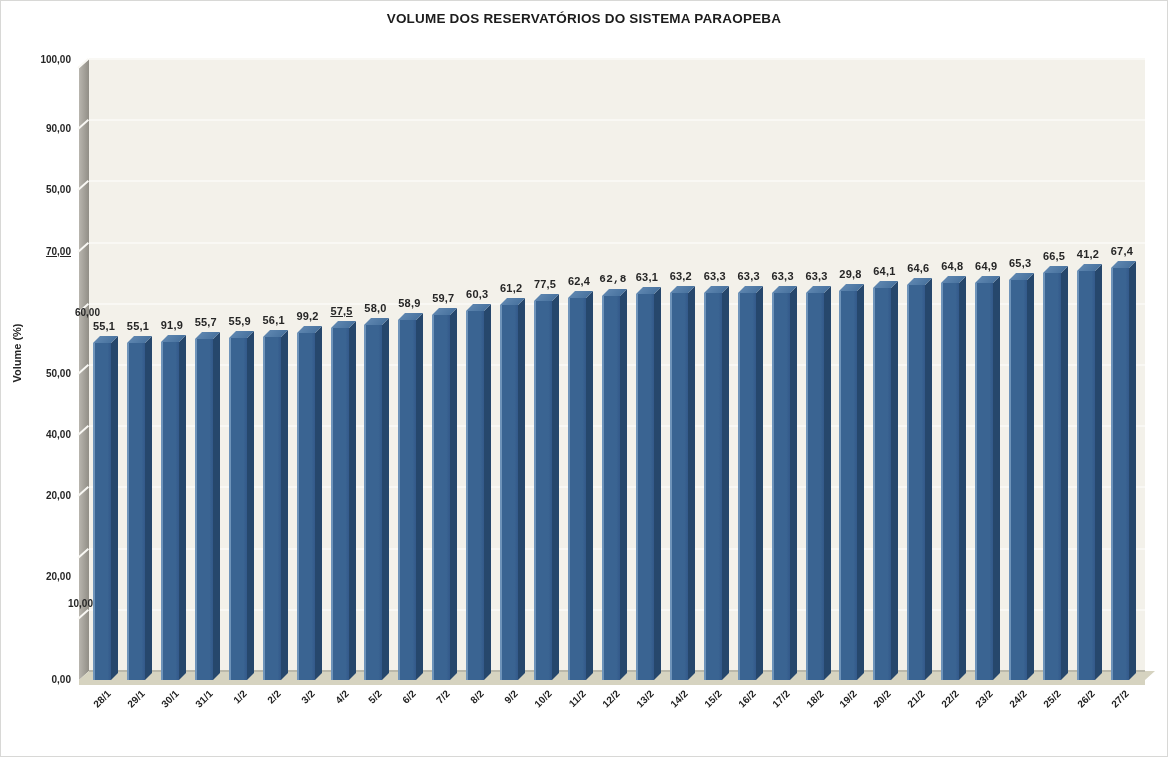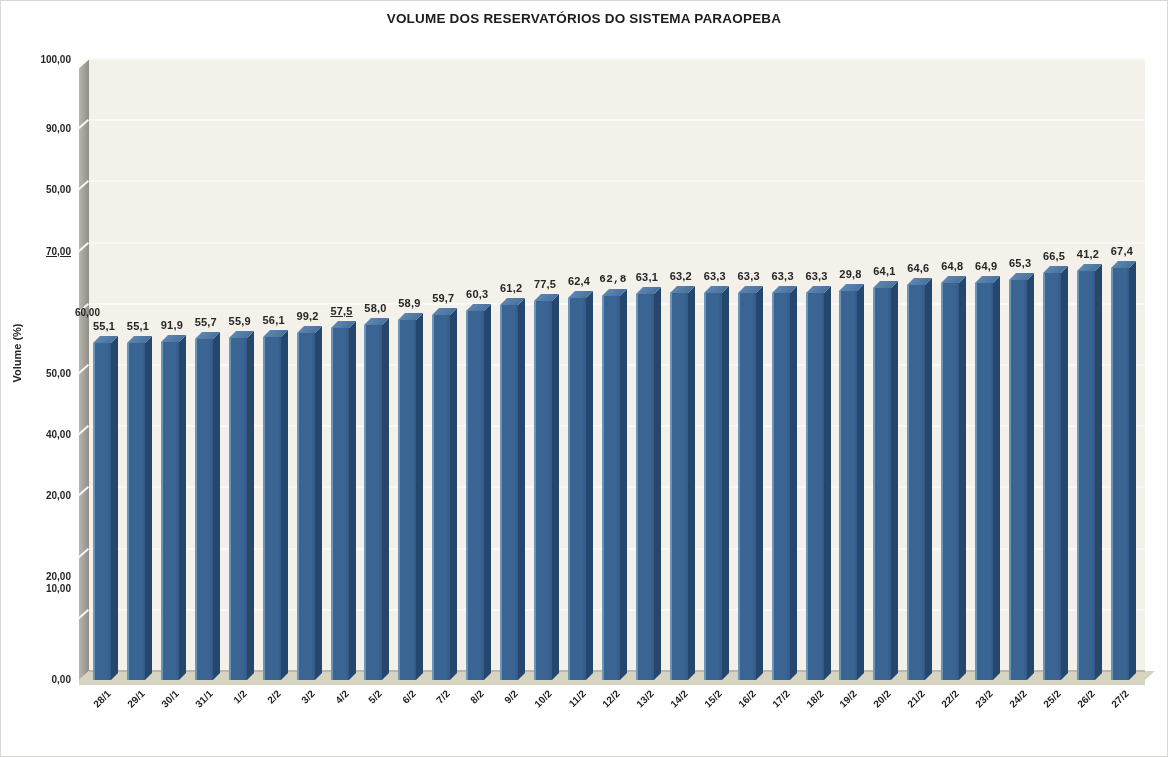--- a/index.html
+++ b/index.html
@@ -45,21 +45,21 @@
   <div class="chart-title" style="color: rgb(28, 28, 28);">VOLUME DOS RESERVATÓRIOS DO SISTEMA PARAOPEBA</div>
   <div class="y-axis-title" style="color: rgb(38, 38, 38);">Volume (%)</div>
   <div id="plot-area">
       <div class="left-wall" style="left: 78px; top: 58px; width: 10px; height: 621px; background: linear-gradient(90deg, rgb(184, 181, 174), rgb(145, 142, 134)); clip-path: polygon(0px 9px, 100% 0px, 100% 612px, 0px 100%);"></div>
       <div class="back-wall" style="left: 88px; top: 58px; width: 1056px; height: 612px; background: rgb(243, 241, 234);"></div>
       <div class="floor" style="left: 78px; top: 662px; width: 1076px; height: 22px; background: rgb(214, 211, 192); clip-path: polygon(0px 17px, 10px 8px, 100% 8px, 1066px 17px, 1066px 100%, 0px 100%);"></div>
       <div class="floor-edge" style="left: 88px; top: 669px; width: 1056px; height: 1.5px; background: rgb(186, 184, 170);"></div>
       <div class="y-tick-label" style="top: 673px; color: rgb(38, 38, 38);">0,00</div>
       <div class="gridline" style="left: 88px; top: 607.8px; width: 1056px; background: rgb(249, 248, 244);"></div>
       <div class="wall-notch" style="left: 77px; top: 616.8px; background: rgb(249, 248, 244);"></div>
-      <div class="y-tick-label" style="top: 582px; color: rgb(38, 38, 38);">10,00</div>
+      <div class="y-tick-label" style="top: 597px; color: rgb(38, 38, 38); padding-left: 22px;">10,00</div>
       <div class="gridline" style="left: 88px; top: 546.6px; width: 1056px; background: rgb(249, 248, 244);"></div>
       <div class="wall-notch" style="left: 77px; top: 555.6px; background: rgb(249, 248, 244);"></div>
       <div class="y-tick-label" style="top: 570px; color: rgb(38, 38, 38);">20,00</div>
       <div class="gridline" style="left: 88px; top: 485.4px; width: 1056px; background: rgb(249, 248, 244);"></div>
       <div class="wall-notch" style="left: 77px; top: 494.4px; background: rgb(249, 248, 244);"></div>
       <div class="y-tick-label" style="top: 489.4px; color: rgb(38, 38, 38);">20,00</div>
       <div class="gridline" style="left: 88px; top: 424.2px; width: 1056px; background: rgb(249, 248, 244);"></div>
       <div class="wall-notch" style="left: 77px; top: 433.2px; background: rgb(249, 248, 244);"></div>
       <div class="y-tick-label" style="top: 428.2px; color: rgb(38, 38, 38);">40,00</div>
       <div class="gridline" style="left: 88px; top: 363px; width: 1056px; background: rgb(249, 248, 244);"></div>

